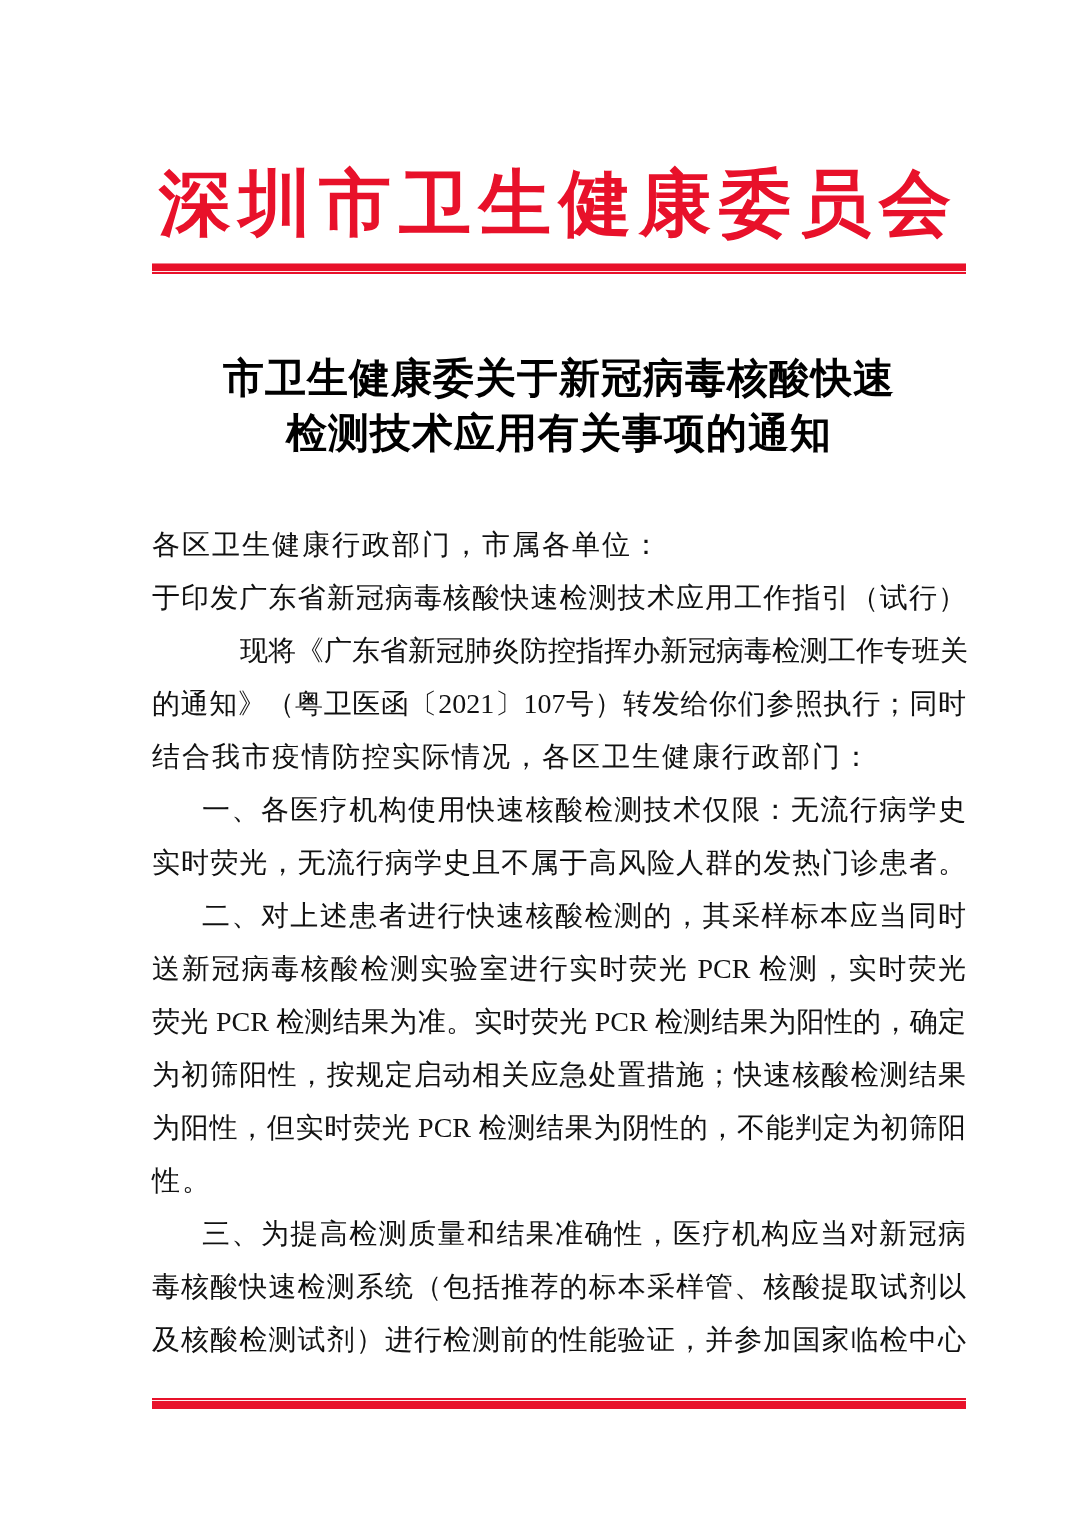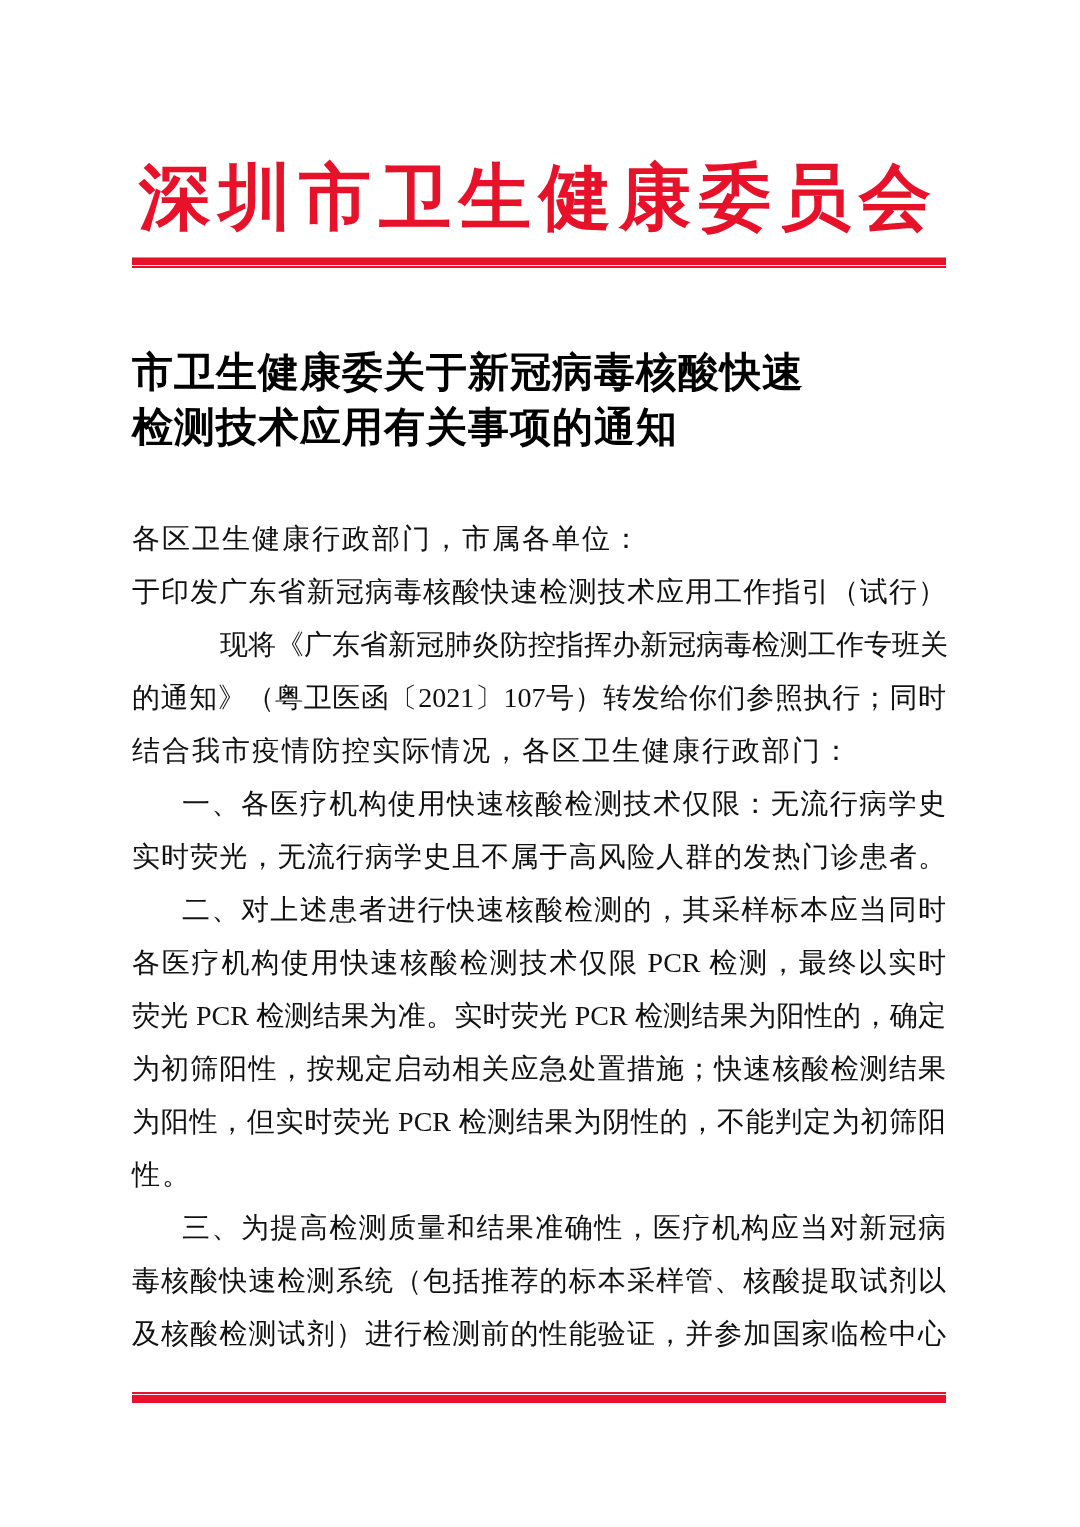--- a/index.html
+++ b/index.html
@@ -5,21 +5,21 @@
   html, body { margin: 0; padding: 0; background: #888; }
   .page {
     position: relative;
     width: 1080px;
     height: 1527px;
     margin: 0 auto;
     background: #ffffff;
     font-family: "Liberation Serif", "DejaVu Serif", serif;
     overflow: hidden;
   }
-  .inner { position: absolute; left: 132px; width: 814px; }
+  .inner { position: absolute; left: 152px; width: 814px; margin-top: 6px; }
 
   
   .org-name {
     top: 152px;
     height: 92px;
     line-height: 92px;
     font-size: 72px;
     font-weight: 700;
     color: #e8112a;
     letter-spacing: 8px;
@@ -42,21 +42,21 @@
     height: 11px;
     background: linear-gradient(to bottom,
       #e8112a 0px, #e8112a 2px,
       #fdeaec 2px, #fdeaec 3px,
       #e8112a 3px, #e8112a 11px);
   }
 
   
   .doc-title {
     top: 345px;
-    text-align: left;
+    text-align: center;
     color: #000000;
     font-weight: 900;
     font-size: 41px;
     line-height: 55px;
     letter-spacing: 1px;
     white-space: nowrap;
   }
 
   
   .body-text {
@@ -94,21 +94,21 @@
 
   <div class="inner body-text">
       <div class="body-line nofill" style="padding-left: 0px;">各区卫生健康行政部门，市属各单位：</div>
       <div class="body-line" style="padding-left: 0px;">于印发广东省新冠病毒核酸快速检测技术应用工作指引（试行）</div>
       <div class="body-line" style="padding-left: 88px;">现将《广东省新冠肺炎防控指挥办新冠病毒检测工作专班关</div>
       <div class="body-line" style="padding-left: 0px;">的通知》（粤卫医函〔2021〕107号）转发给你们参照执行；同时</div>
       <div class="body-line nofill" style="padding-left: 0px;">结合我市疫情防控实际情况，各区卫生健康行政部门：</div>
       <div class="body-line" style="padding-left: 50px;">一、各医疗机构使用快速核酸检测技术仅限：无流行病学史</div>
       <div class="body-line" style="padding-left: 0px;">实时荧光，无流行病学史且不属于高风险人群的发热门诊患者。</div>
       <div class="body-line" style="padding-left: 50px;">二、对上述患者进行快速核酸检测的，其采样标本应当同时</div>
-      <div class="body-line" style="padding-left: 0px;">各医疗机构使用快速核酸检测技术仅限 PCR 检测，最终以实时</div>
+      <div class="body-line" style="padding-left: 0px;">送新冠病毒核酸检测实验室进行实时荧光 PCR 检测，实时荧光</div>
       <div class="body-line" style="padding-left: 0px;">荧光 PCR 检测结果为准。实时荧光 PCR 检测结果为阳性的，确定</div>
       <div class="body-line" style="padding-left: 0px;">为初筛阳性，按规定启动相关应急处置措施；快速核酸检测结果</div>
       <div class="body-line" style="padding-left: 0px;">为阳性，但实时荧光 PCR 检测结果为阴性的，不能判定为初筛阳</div>
       <div class="body-line nofill" style="padding-left: 0px;">性。</div>
       <div class="body-line" style="padding-left: 50px;">三、为提高检测质量和结果准确性，医疗机构应当对新冠病</div>
       <div class="body-line" style="padding-left: 0px;">毒核酸快速检测系统（包括推荐的标本采样管、核酸提取试剂以</div>
       <div class="body-line" style="padding-left: 0px;">及核酸检测试剂）进行检测前的性能验证，并参加国家临检中心</div>
     </div>
 
   <div class="inner rule-bottom"></div>

